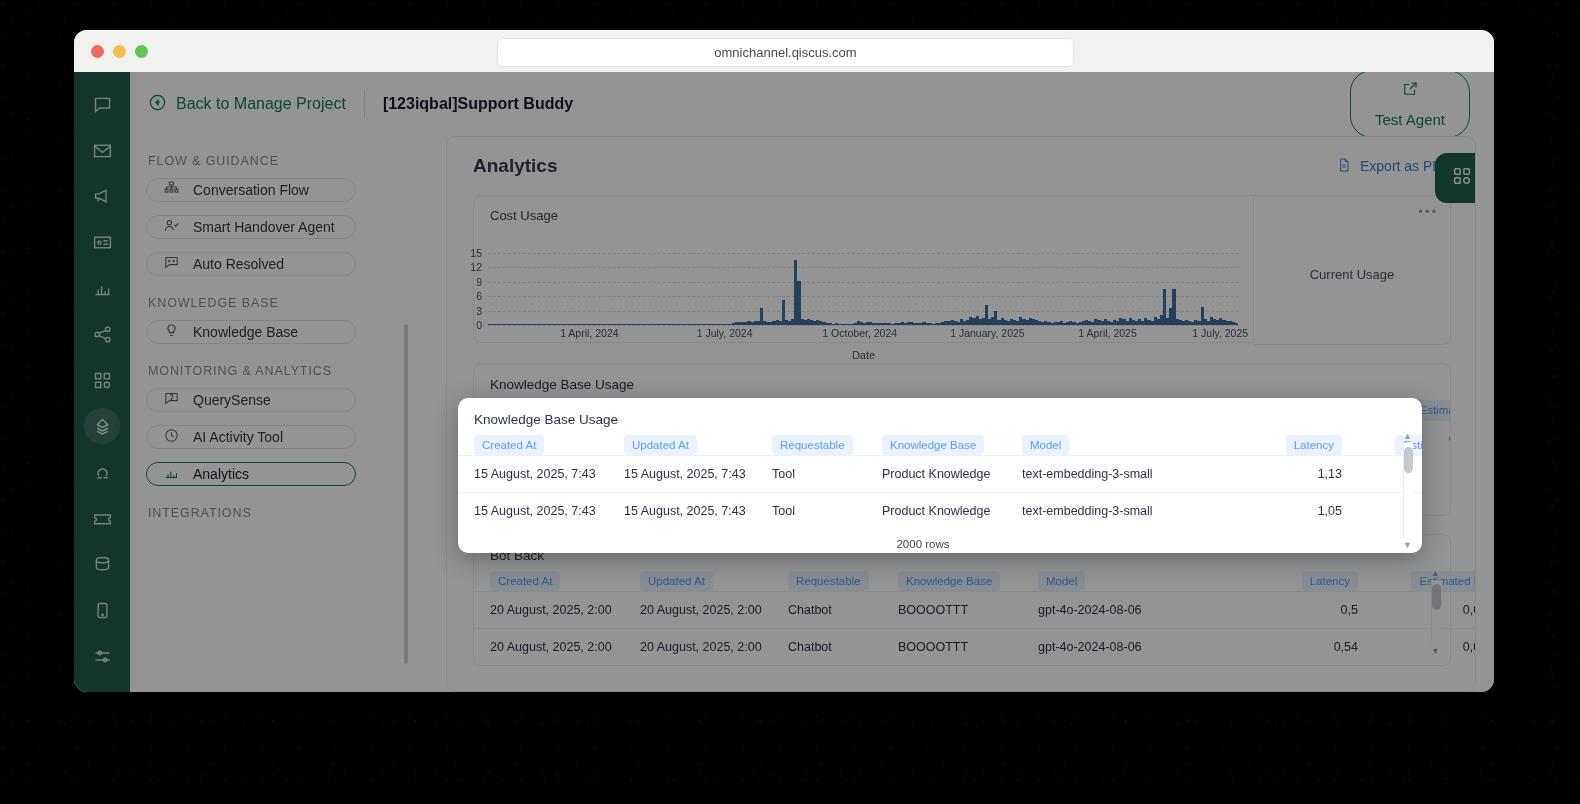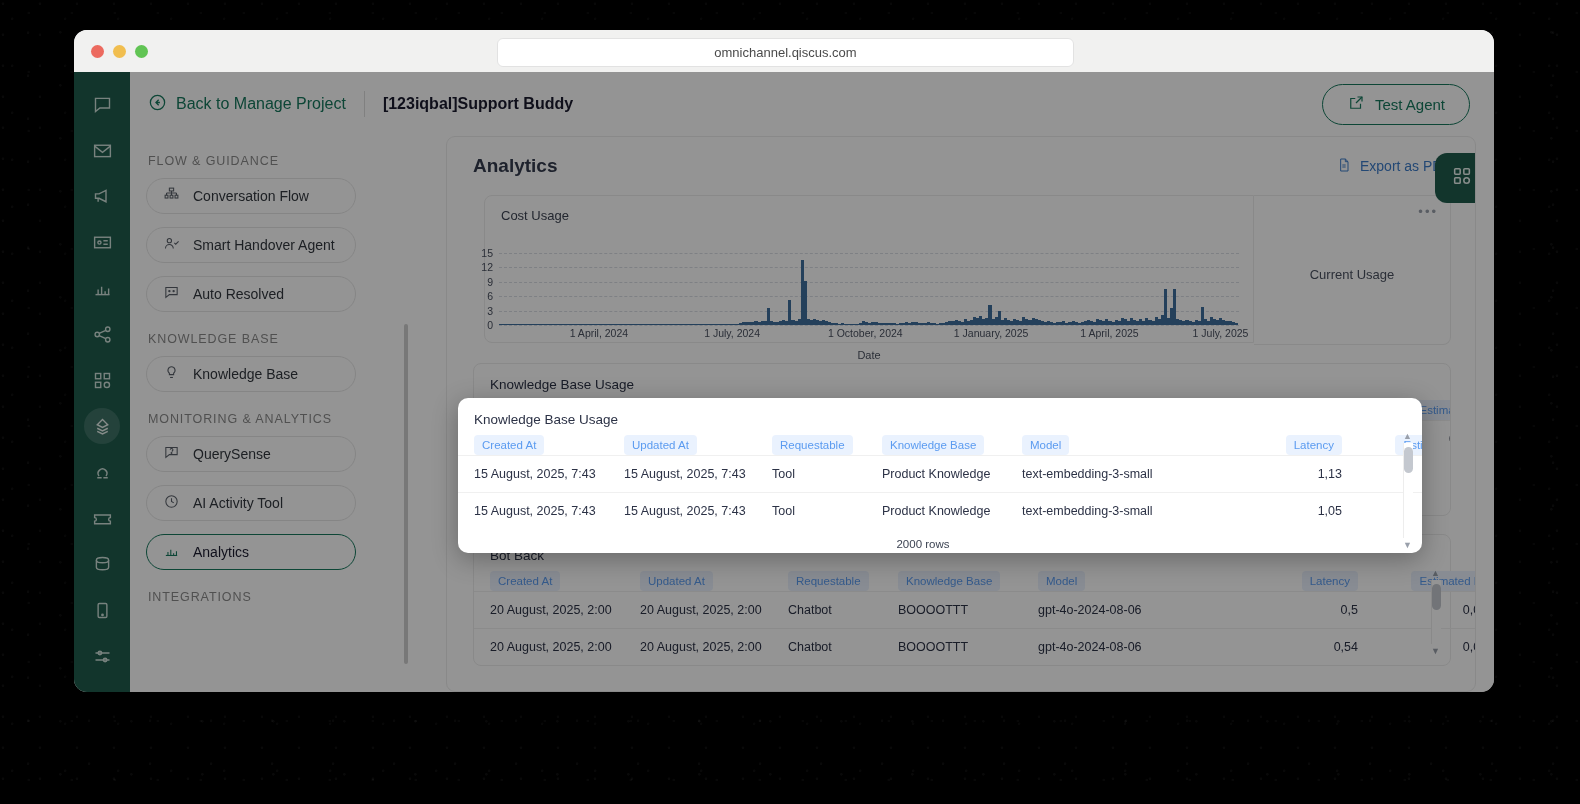--- a/index.html
+++ b/index.html
@@ -54,45 +54,45 @@
   .rail-ic.active svg{stroke:#e8f2ee;}
 
   
   #header{position:absolute;left:56px;top:0;right:0;height:64px;background:#fff;
           display:flex;align-items:center;padding:0 0 0 18px;box-sizing:border-box;}
   #back{display:flex;align-items:center;gap:9px;color:#17795e;font-size:16px;cursor:pointer;}
   #back svg{width:19px;height:19px;stroke:#17795e;fill:none;stroke-width:1.6;}
   #divider{width:1px;height:26px;background:#dcdcdc;margin:0 18px;}
   #proj{font-size:16px;font-weight:bold;color:#1a1a2e;}
   #testagent{margin-left:auto;margin-right:24px;display:flex;align-items:center;gap:10px;
-             border:1px solid #17795e;color:#17795e;border-radius:22px;padding:9px 24px;font-size:15px;cursor:pointer;}
+             border:1px solid #17795e;color:#17795e;border-radius:22px;padding:9px 24px;font-size:15px;cursor:pointer;flex-direction:column;}
   #testagent svg{width:18px;height:18px;stroke:#17795e;fill:none;stroke-width:1.6;}
 
   
   #nav{position:absolute;left:56px;top:64px;width:300px;height:556px;background:#fff;
        padding:18px 0 0 16px;box-sizing:border-box;overflow:hidden;}
   .nav-grp{font-size:12.5px;letter-spacing:.9px;color:#8b8b8b;margin:0 0 10px 2px;}
   .nav-grp.sp{margin-top:20px;}
   .nav-item{display:flex;align-items:center;gap:13px;border:1px solid #e6e6e6;border-radius:22px;
-            height:36px;padding:0 16px;margin-bottom:13px;width:210px;box-sizing:border-box;
+            height:24px;padding:0 16px;margin-bottom:13px;width:210px;box-sizing:border-box;
             font-size:14px;color:#33383f;cursor:pointer;background:#fff;}
   .nav-item.active{border-color:#17795e;color:#1a1a2e;}
   .nav-item svg{width:17px;height:17px;stroke:#5a6069;fill:none;stroke-width:1.5;flex:0 0 auto;}
   .nav-item.active svg{stroke:#17795e;}
   #navscroll{position:absolute;left:330px;top:252px;width:4px;height:340px;background:#cfcfcf;border-radius:2px;}
 
   
   #main{position:absolute;left:372px;top:64px;right:18px;bottom:0;background:#fff;
         border:1px solid #ececec;border-radius:9px;overflow:hidden;}
   #maintop{display:flex;align-items:center;padding:18px 24px 0 26px;}
   #ptitle{font-size:19px;font-weight:bold;color:#353c4e;}
   #export{margin-left:auto;display:flex;align-items:center;gap:8px;color:#3d7cc9;font-size:14px;cursor:pointer;}
   #export svg{width:16px;height:16px;stroke:#3d7cc9;fill:none;stroke-width:1.5;}
   #row1{display:flex;gap:0;margin:18px 24px 0 26px;}
-  #chartcard{flex:1;border:1px solid #ececec;border-radius:8px 0 0 8px;padding:12px 14px 8px 14px;box-sizing:border-box;height:148px;margin-left:11px;}
+  #chartcard{flex:1;border:1px solid #ececec;border-radius:8px 0 0 8px;padding:12px 14px 8px 14px;box-sizing:border-box;height:148px;}
   #costcard{width:196px;border:1px solid #ececec;border-left:none;border-radius:0 8px 8px 0;
             position:relative;display:flex;flex-direction:column;align-items:center;justify-content:center;height:148px;}
   .ctitle{font-size:13px;color:#3d4453;margin:0 0 2px 2px;}
   #plot{position:relative;height:100px;}
   .ylab{position:absolute;right:100%;margin-right:6px;transform:translateY(-50%);font-size:10.5px;color:#4a5160;}
   .gridline{position:absolute;left:0;right:0;height:0;border-top:1px dashed #d9dde4;}
   #bars{position:absolute;left:0;right:0;bottom:0;height:72px;display:flex;align-items:flex-end;gap:0;}
   #bars i{display:block;background:#3f6f9e;width:1px;flex:1 0 auto;}
   #xaxis{position:relative;height:14px;margin-top:2px;}
   #xaxis span{position:absolute;transform:translateX(-50%);font-size:10.5px;color:#4a5160;white-space:nowrap;}

